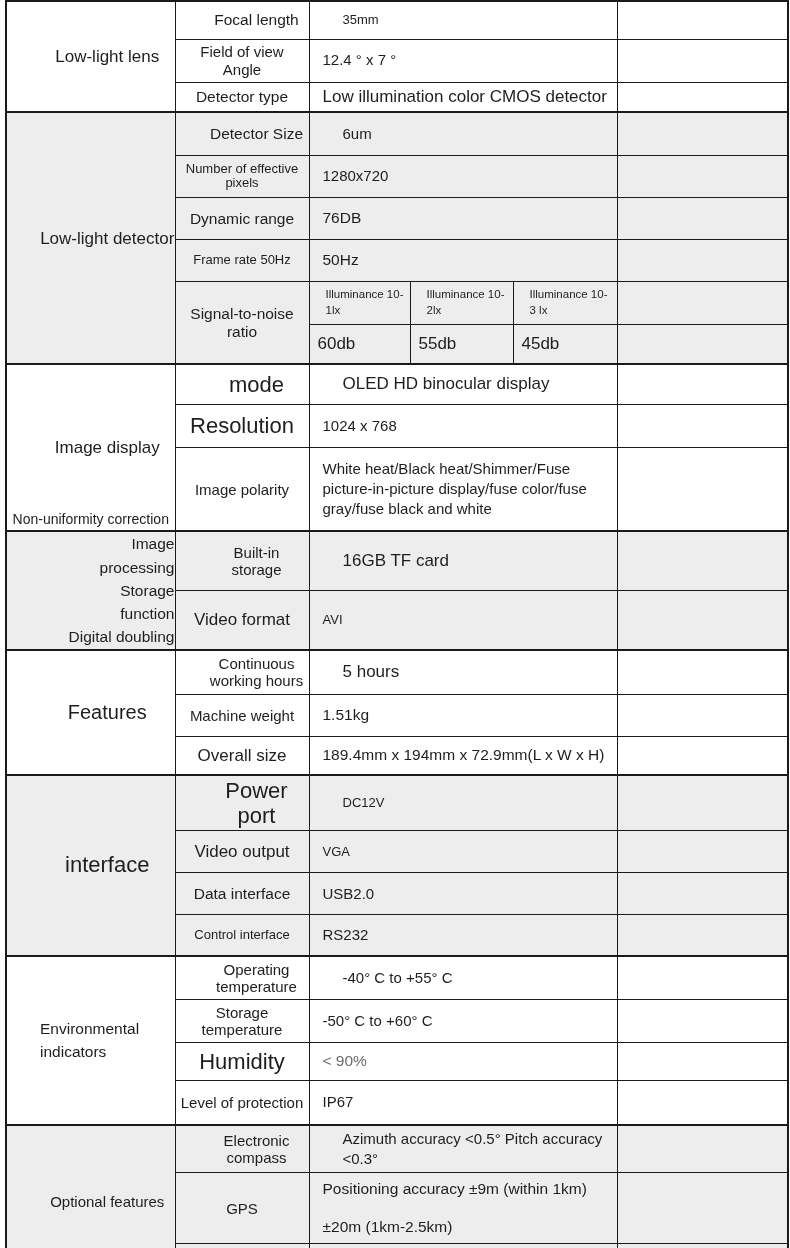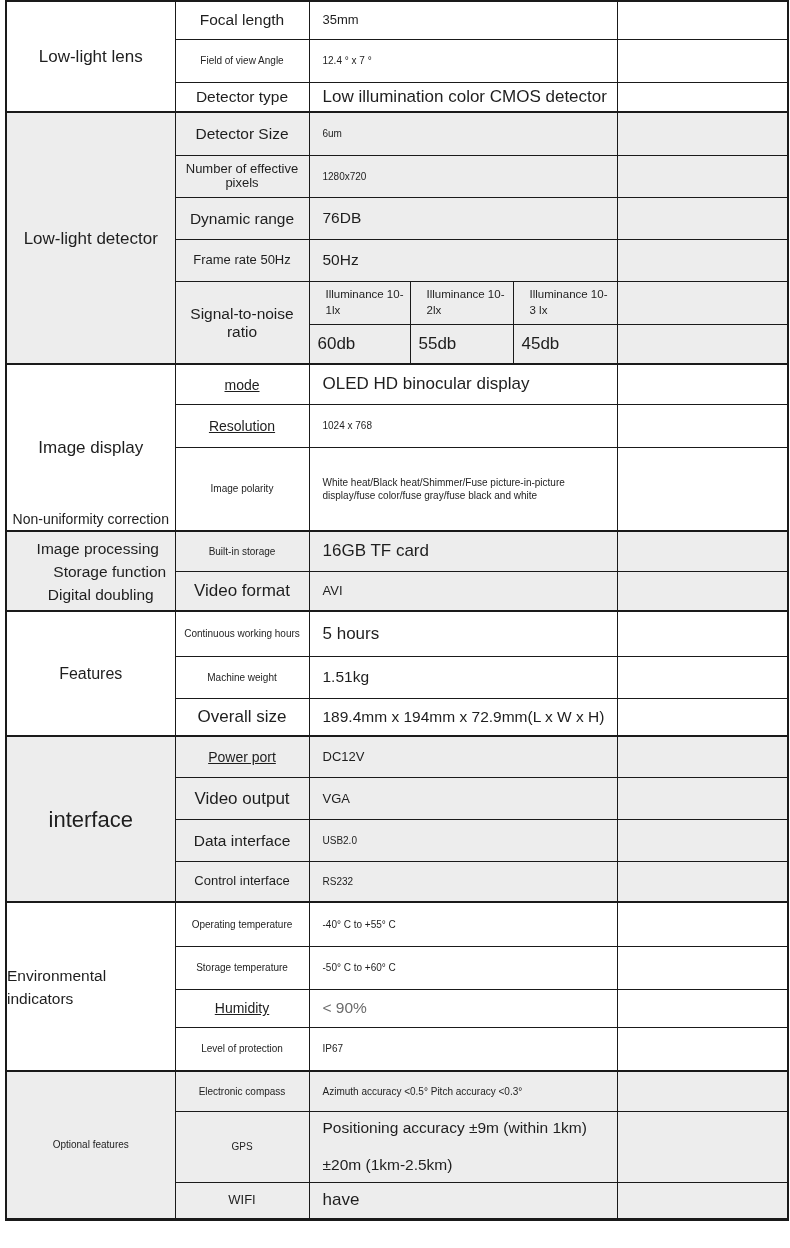--- a/index.html
+++ b/index.html
@@ -22,39 +22,39 @@
     width:782px;
     border:2px solid var(--border);
     border-bottom-width:3px;
   }
   td{
     border:1px solid var(--border);
     padding:0;
     vertical-align:middle;
     overflow:hidden;
   }
-  tr.sec-start td{border-top-width:2px;}
+  tr.sec-start td{border-top-width:2px;padding-left:33px;}
   tr.bg-gray td{background:var(--gray);}
   tr.bg-white td{background:var(--white);}
 
   td.category{
     text-align:center;
     position:relative;
     line-height:1.25;
   }
   td.category .cat-footer{
     position:absolute;
     left:0;right:0;
     bottom:3px;
     font-size:14px;
     line-height:1.15;
     text-align:center;
   }
   td.category.style-left{text-align:left;line-height:1.5;}
-  td.category.style-stagger{text-align:center;line-height:1.5;}
+  td.category.style-stagger{text-align:right;line-height:1.5;}
   td.category.style-stagger .cat-line:nth-child(1){padding-left:14px;}
   td.category.style-stagger .cat-line:nth-child(2){padding-left:38px;}
   td.category.style-stagger .cat-line:nth-child(3){padding-left:20px;}
 
   td.param{
     text-align:center;
     line-height:1.15;
     padding:2px 4px;
   }
   td.value{
@@ -73,25 +73,25 @@
     line-height:1.35;
   }
   td.sn-v{
     text-align:left;
     padding:2px 4px 2px 8px;
   }
   td.empty-col{background:inherit;}
 
   .fs-xs{font-size:11.5px;}
   .fs-s{font-size:13px;}
-  .fs-m{font-size:10px;}
+  .fs-m{font-size:15px;}
   .fs-ml{font-size:15.5px;}
   .fs-l{font-size:17px;}
-  .fs-xl{font-size:14px;text-decoration:underline;}
-  .fs-h{font-size:16px;margin-left:44px;}
+  .fs-xl{font-size:22px;}
+  .fs-h{font-size:20px;margin-left:44px;}
   .fs-xxl{font-size:22px;}
 </style>
 </head>
 <body>
 
 <div class="page">
   <table class="spec">
     <colgroup>
         <col style="width: 169px;">
         <col style="width: 134px;">

